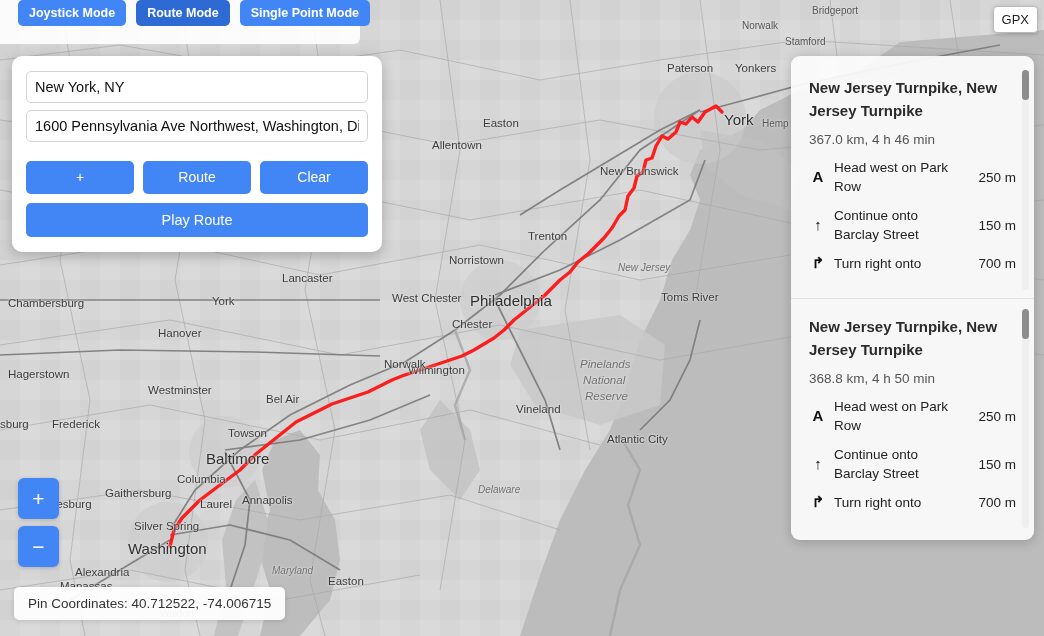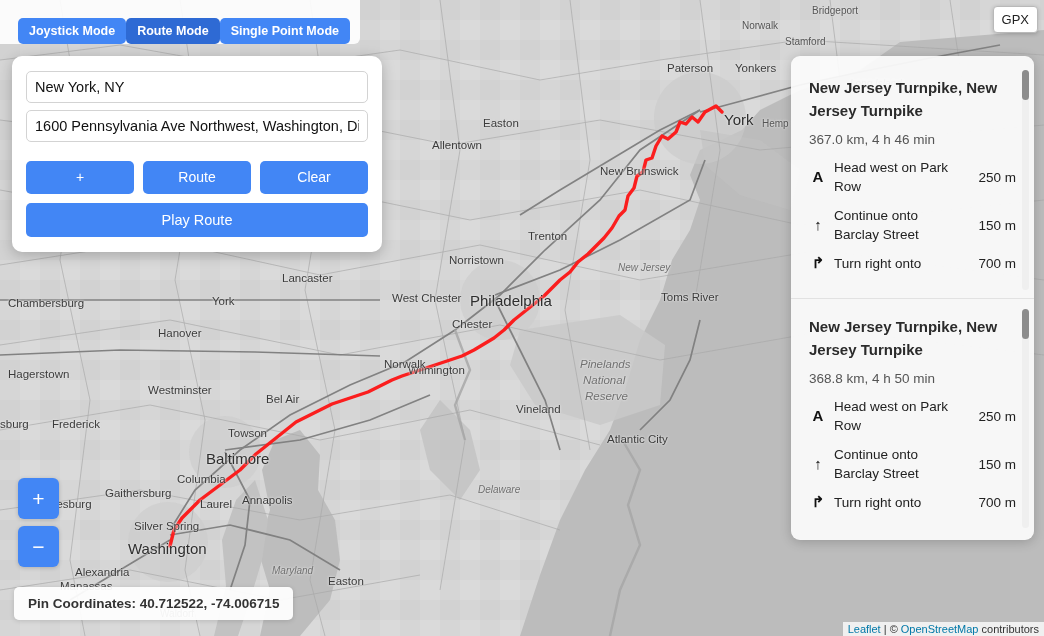--- a/index.html
+++ b/index.html
@@ -44,21 +44,22 @@
 
   
   #mode-bar {
     position: absolute;
     left: 0; top: 0;
     width: 360px;
     height: 44px;
     background: rgba(255,255,255,0.9);
     border-bottom-right-radius: 6px;
     display: flex;
-    align-items: flex-end;
+    align-items: flex-start;
+    gap: 10px;
     padding-left: 18px;
     z-index: 40;
   }
   .mode-btn {
     background: #4286f5;
     color: #fff;
     border: none;
     border-radius: 5px;
     font-family: "Liberation Sans", sans-serif;
     font-size: 12.5px;
@@ -171,21 +172,20 @@
     position: absolute;
     left: 14px; bottom: 16px;
     background: rgba(255,255,255,0.93);
     border-radius: 5px;
     font-family: "Liberation Sans", sans-serif;
     font-size: 13.5px;
     color: #333;
     padding: 9px 14px;
     z-index: 40;
     box-shadow: 0 1px 5px rgba(0,0,0,0.14);
-    font-weight: bold;
   }
 
   
   #routes-sidebar {
     position: absolute;
     right: 10px; top: 56px;
     width: 243px;
     max-height: 484px;
     background: rgba(252,252,252,0.93);
     border-radius: 9px;
@@ -486,17 +486,14 @@
           <span class="step-icon">↱</span>
           <span class="step-text">Turn right onto</span>
           <span class="step-dist">700 m</span>
         </div>
         <div class="card-scrollbar">
           <div class="card-scrollthumb"></div>
         </div>
       </div>
     </div>
 
-  <div id="attribution">
-    <a href="#">Leaflet</a><span> | © </span><a href="#">OpenStreetMap</a><span> contributors</span>
-  </div>
 
 </div>
 
 </body></html>

